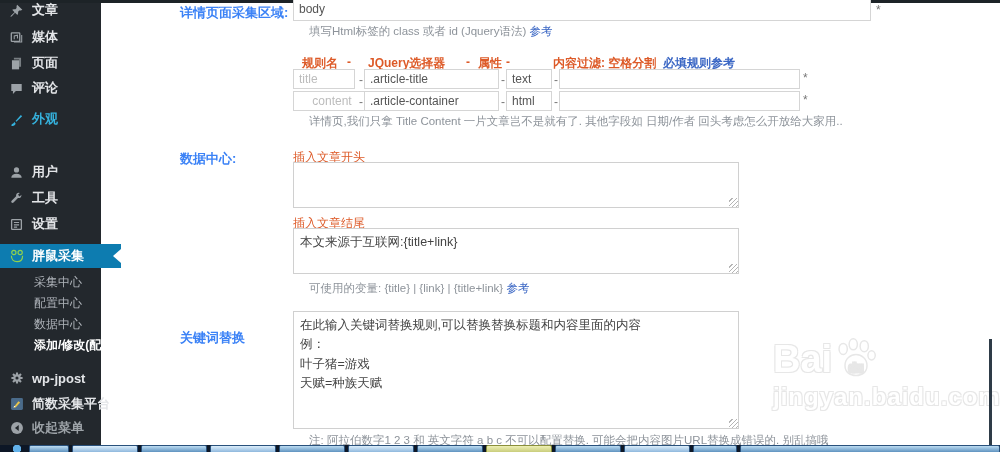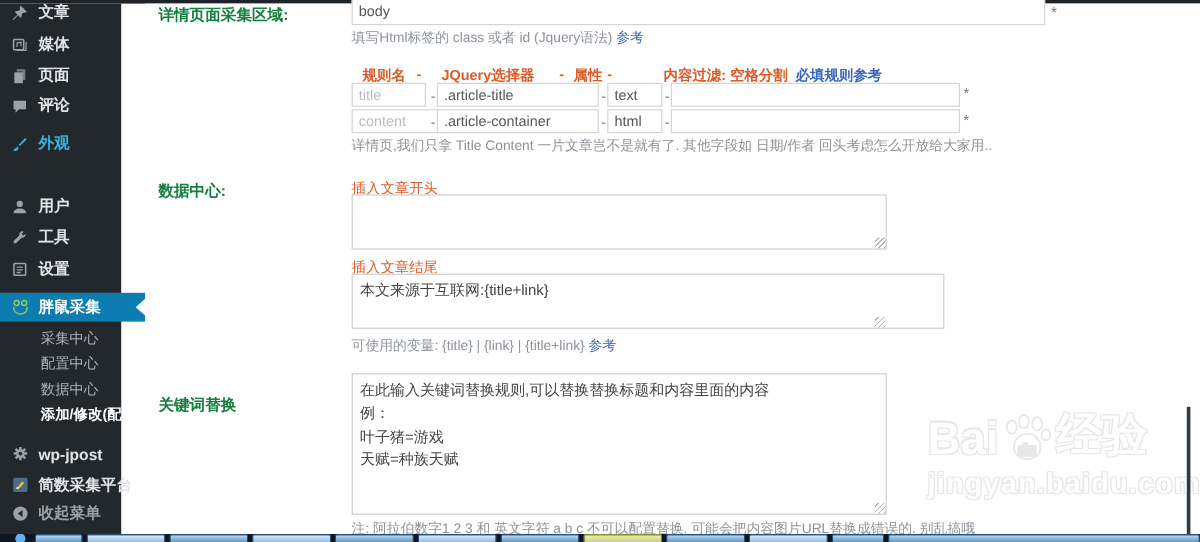--- a/index.html
+++ b/index.html
@@ -20,24 +20,24 @@
   .mitem.current-blue{background:#0d7cb0;color:#fff;height:24px;}
   .mitem.current-blue .micon{color:#8fd14f;}
   .mitem.current-blue::after{content:"";position:absolute;right:0;top:50%;margin-top:-7px;
          border-top:7px solid transparent;border-bottom:7px solid transparent;border-right:8px solid #ffffff;}
   .subitem{position:absolute;left:0;width:121px;height:21px;display:flex;align-items:center;
          padding-left:34px;box-sizing:border-box;font-size:12px;color:#aeb3b9;cursor:pointer;}
   .subitem.current{color:#fff;font-weight:700;}
 
   
   .content{position:absolute;left:121px;top:3px;width:879px;height:442px;background:#fff;}
-  .flabel{position:absolute;font-size:13px;font-weight:700;color:#15803d;white-space:nowrap;}
+  .flabel{position:absolute;font-size:13px;font-weight:700;color:#3b82f6;white-space:nowrap;margin-left:48px;}
   .orange{color:#dd5a28;}
   .link{color:#3a66c4;cursor:pointer;text-decoration:none;}
-  .helptext{position:absolute;font-size:11.5px;color:#8d939a;white-space:nowrap;}
+  .helptext{position:absolute;font-size:11.5px;color:#8d939a;white-space:nowrap;margin-left:16px;}
   .tinput{position:absolute;box-sizing:border-box;border:1px solid #d5d5d5;background:#fff;color:#555;
           font-size:12px;font-family:"Liberation Sans","DejaVu Sans",sans-serif;padding:2px 5px;outline:none;}
   .tinput::placeholder{color:#bcbcbc;opacity:1;}
   .star{position:absolute;color:#777;font-size:12px;}
   .hdrspan{position:absolute;font-size:12px;font-weight:700;white-space:nowrap;}
   .dash{position:absolute;color:#777;font-size:12px;top:4px;}
   .rrow{position:absolute;left:172px;width:530px;height:21px;}
   .rrow .tinput{top:0;height:20px;}
   .tarea{position:absolute;box-sizing:border-box;border:1px solid #d0d0d0;background:#fff;color:#444;
          font-size:12.5px;font-family:"Liberation Sans","DejaVu Sans",sans-serif;padding:4px 6px;outline:none;
@@ -237,40 +237,40 @@
       <span class="dash" style="left:66px">-</span>
       <input class="tinput" style="left: 71px; width: 135px;" type="text" value=".article-title">
       <span class="dash" style="left:208px">-</span>
       <input class="tinput" style="left: 213px; width: 46px;" type="text" value="text">
       <span class="dash" style="left:261px">-</span>
       <input class="tinput" style="left: 266px; width: 241px;" type="text" value="">
       <span class="star" style="left:510px;top:2px">*</span>
     </div>
 
     <div class="rrow" style="top:88px">
-      <input class="tinput" style="left: 0px; width: 78px;" type="text" placeholder="content">
+      <input class="tinput" style="left: 0px; width: 78px; text-align: center;" type="text" placeholder="content">
       <span class="dash" style="left:66px">-</span>
       <input class="tinput" style="left: 71px; width: 135px;" type="text" value=".article-container">
       <span class="dash" style="left:208px">-</span>
       <input class="tinput" style="left: 213px; width: 46px;" type="text" value="html">
       <span class="dash" style="left:261px">-</span>
       <input class="tinput" style="left: 266px; width: 241px;" type="text" value="">
       <span class="star" style="left:510px;top:2px">*</span>
     </div>
 
     <span class="helptext" style="left:172px;top:111px">详情页,我们只拿 Title Content 一片文章岂不是就有了. 其他字段如 日期/作者 回头考虑怎么开放给大家用..</span>
 
     <span class="flabel" style="left:11px;top:147px">数据中心:</span>
 
     <span class="hdrspan orange" style="left:172px;top:146px;font-weight:400">插入文章开头</span>
     <textarea class="tarea" style="left: 172px; top: 159px; width: 446px; height: 46px;"></textarea>
     <span class="grip" style="left:608px;top:195px"></span>
 
     <span class="hdrspan orange" style="left:172px;top:212px;font-weight:400">插入文章结尾</span>
-    <textarea class="tarea" style="left: 172px; top: 225px; width: 494px; height: 46px;">本文来源于互联网:{title+link}</textarea>
+    <textarea class="tarea" style="left: 172px; top: 225px; width: 446px; height: 46px;">本文来源于互联网:{title+link}</textarea>
     <span class="grip" style="left:608px;top:261px"></span>
 
     <div class="helptext" style="left:172px;top:278px">
       <span>可使用的变量: {title} | {link} | {title+link}</span>
       <a class="link">参考</a>
     </div>
 
     <span class="flabel" style="left:11px;top:326px">关键词替换</span>
     <textarea class="tarea" style="left: 172px; top: 308px; width: 446px; height: 118px;">在此输入关键词替换规则,可以替换替换标题和内容里面的内容
 例：
@@ -283,21 +283,20 @@
       <div class="wm-line1">
         <span>Bai</span>
         <svg class="wm-paw" viewBox="0 0 48 48" fill="#fff" stroke="#e7e7e7" stroke-width="1.6">
           <ellipse cx="10" cy="13" rx="4.5" ry="6"></ellipse>
           <ellipse cx="21" cy="8" rx="4.5" ry="6"></ellipse>
           <ellipse cx="33" cy="10" rx="4.5" ry="6"></ellipse>
           <ellipse cx="41" cy="20" rx="4" ry="5"></ellipse>
           <path d="M12 31c0-7 6-12 12-12s12 5 12 12-5 11-12 11-12-4-12-11z"></path>
           <text x="16" y="38" font-size="13" font-weight="bold" fill="#fff" stroke="#e7e7e7" stroke-width="1">du</text>
         </svg>
-        <span>经验</span>
       </div>
       <div class="wm-line2">jingyan.baidu.com</div>
     </div>
 
     <div class="winedge"></div>
   </div>
 
   <div class="taskbar">
     <span class="orb"></span>
     <span class="tbtn" style="width:40px"></span>

